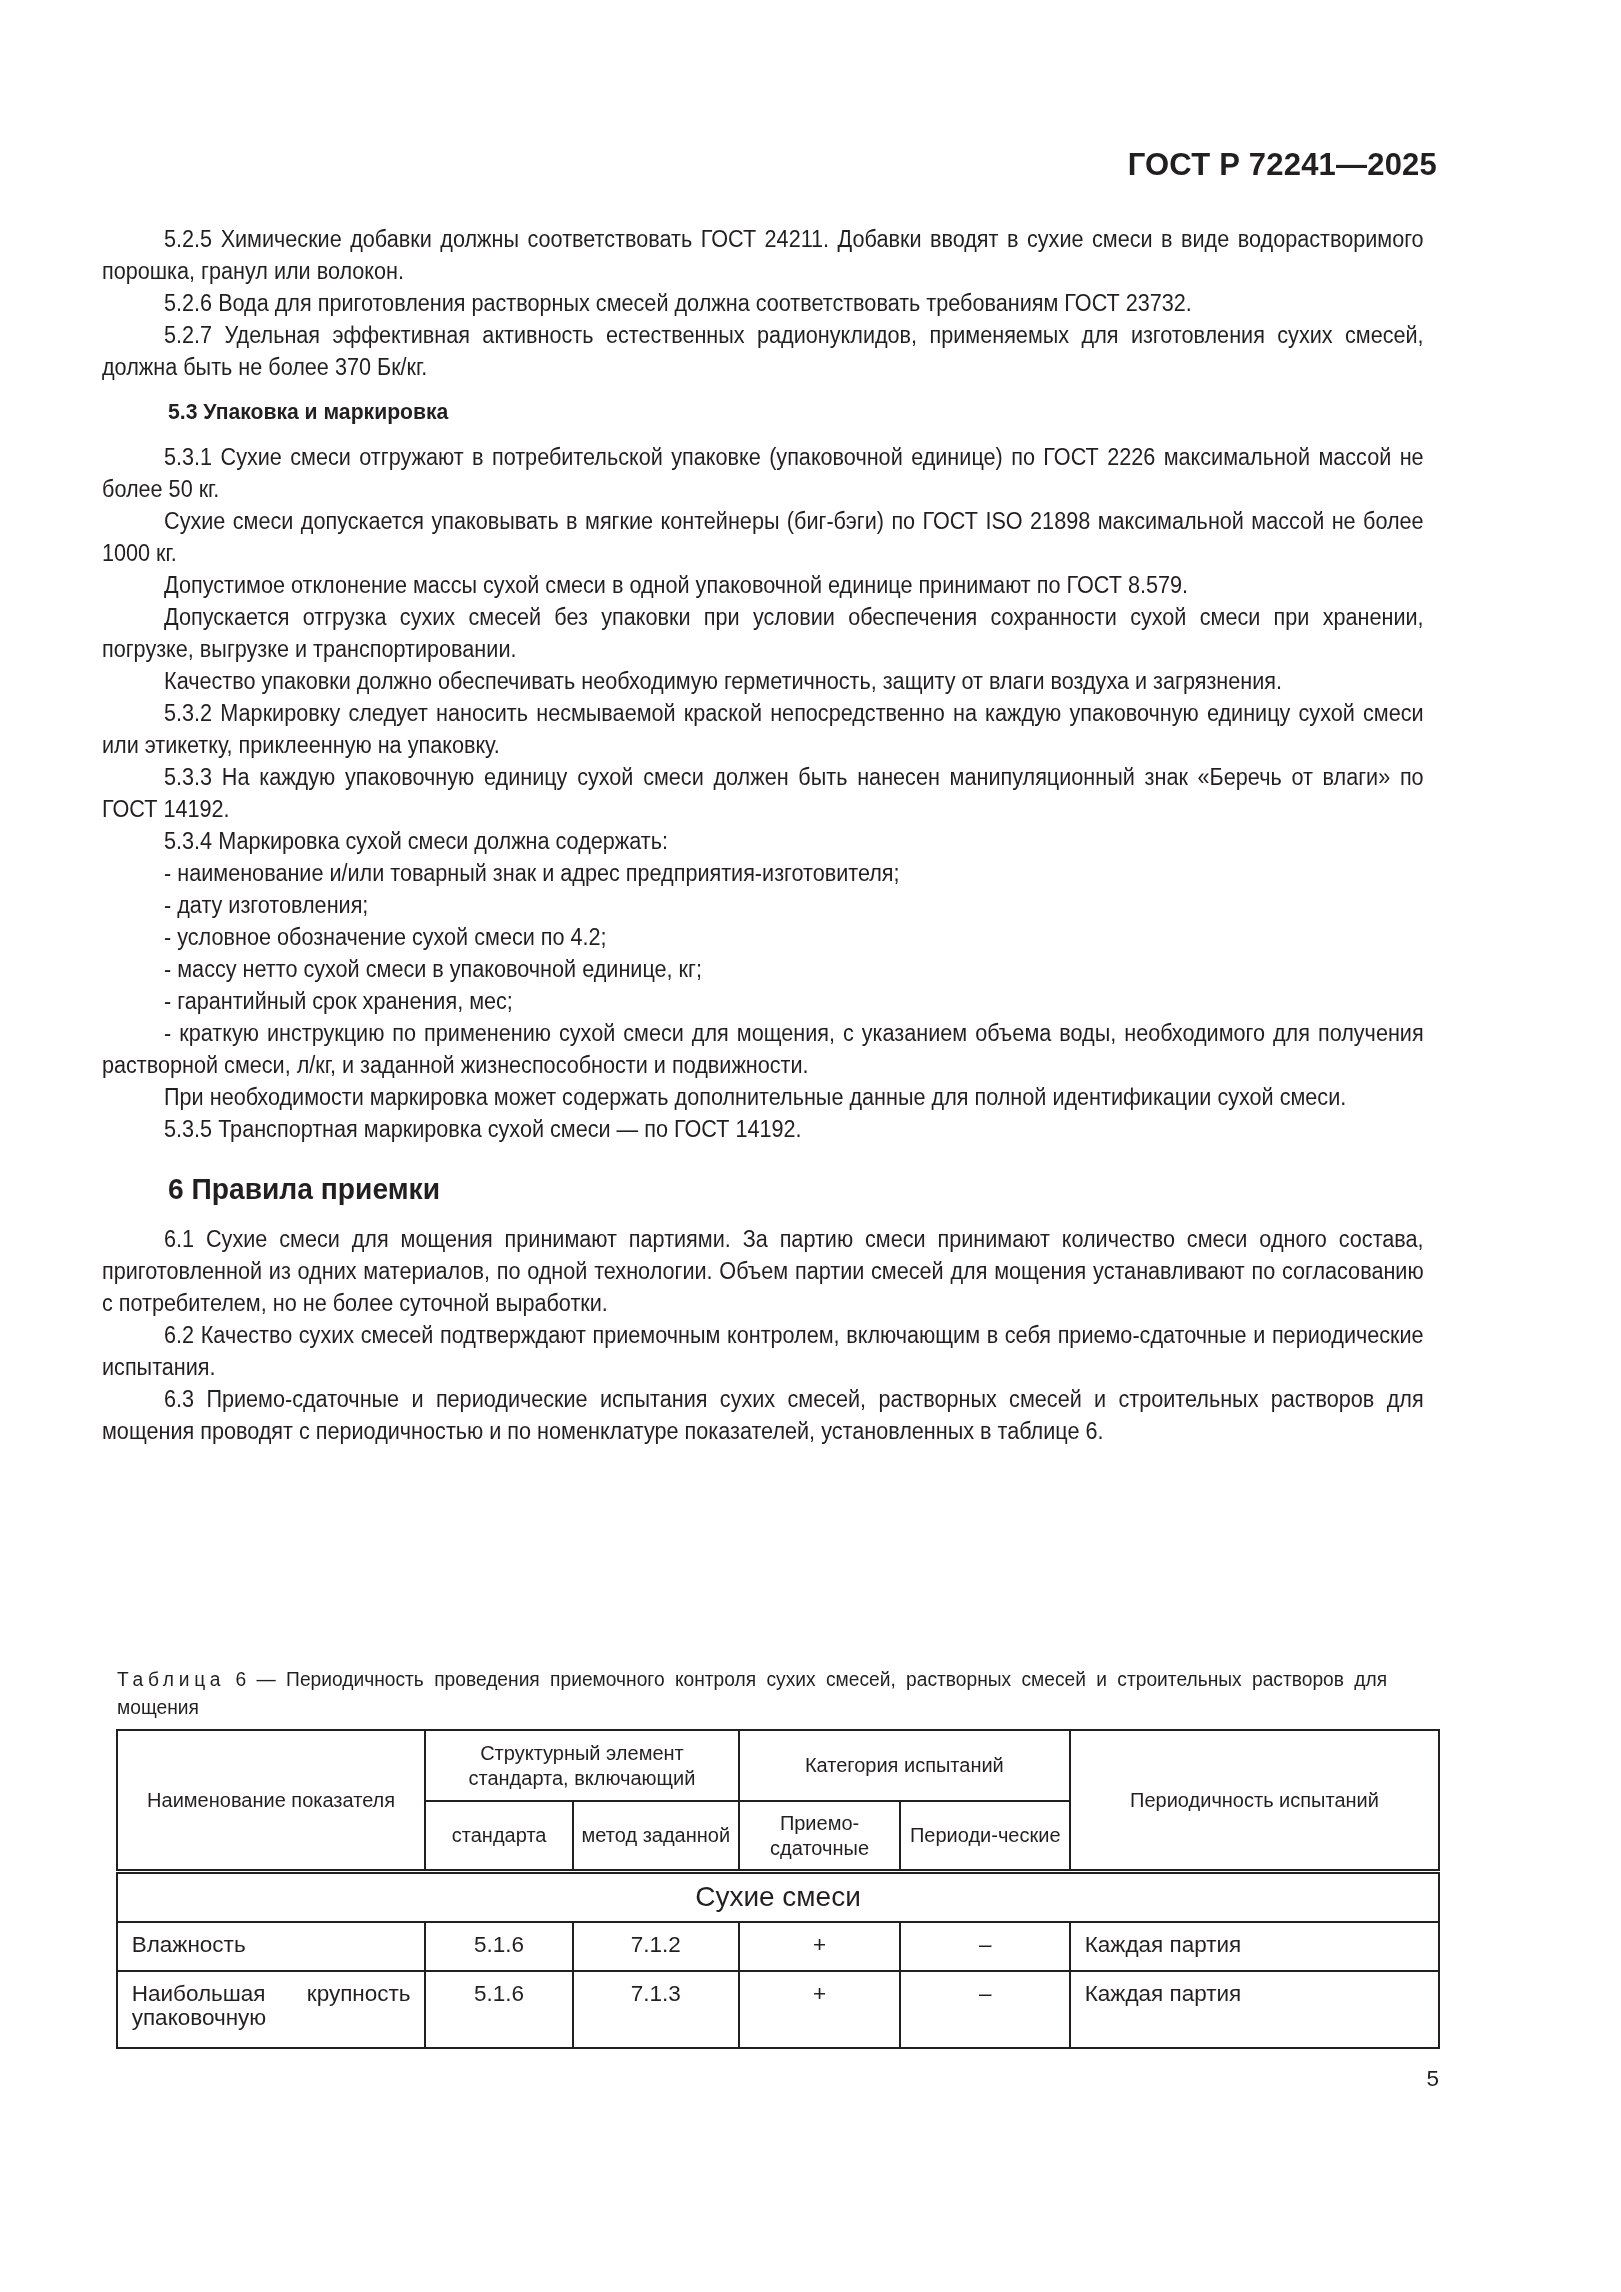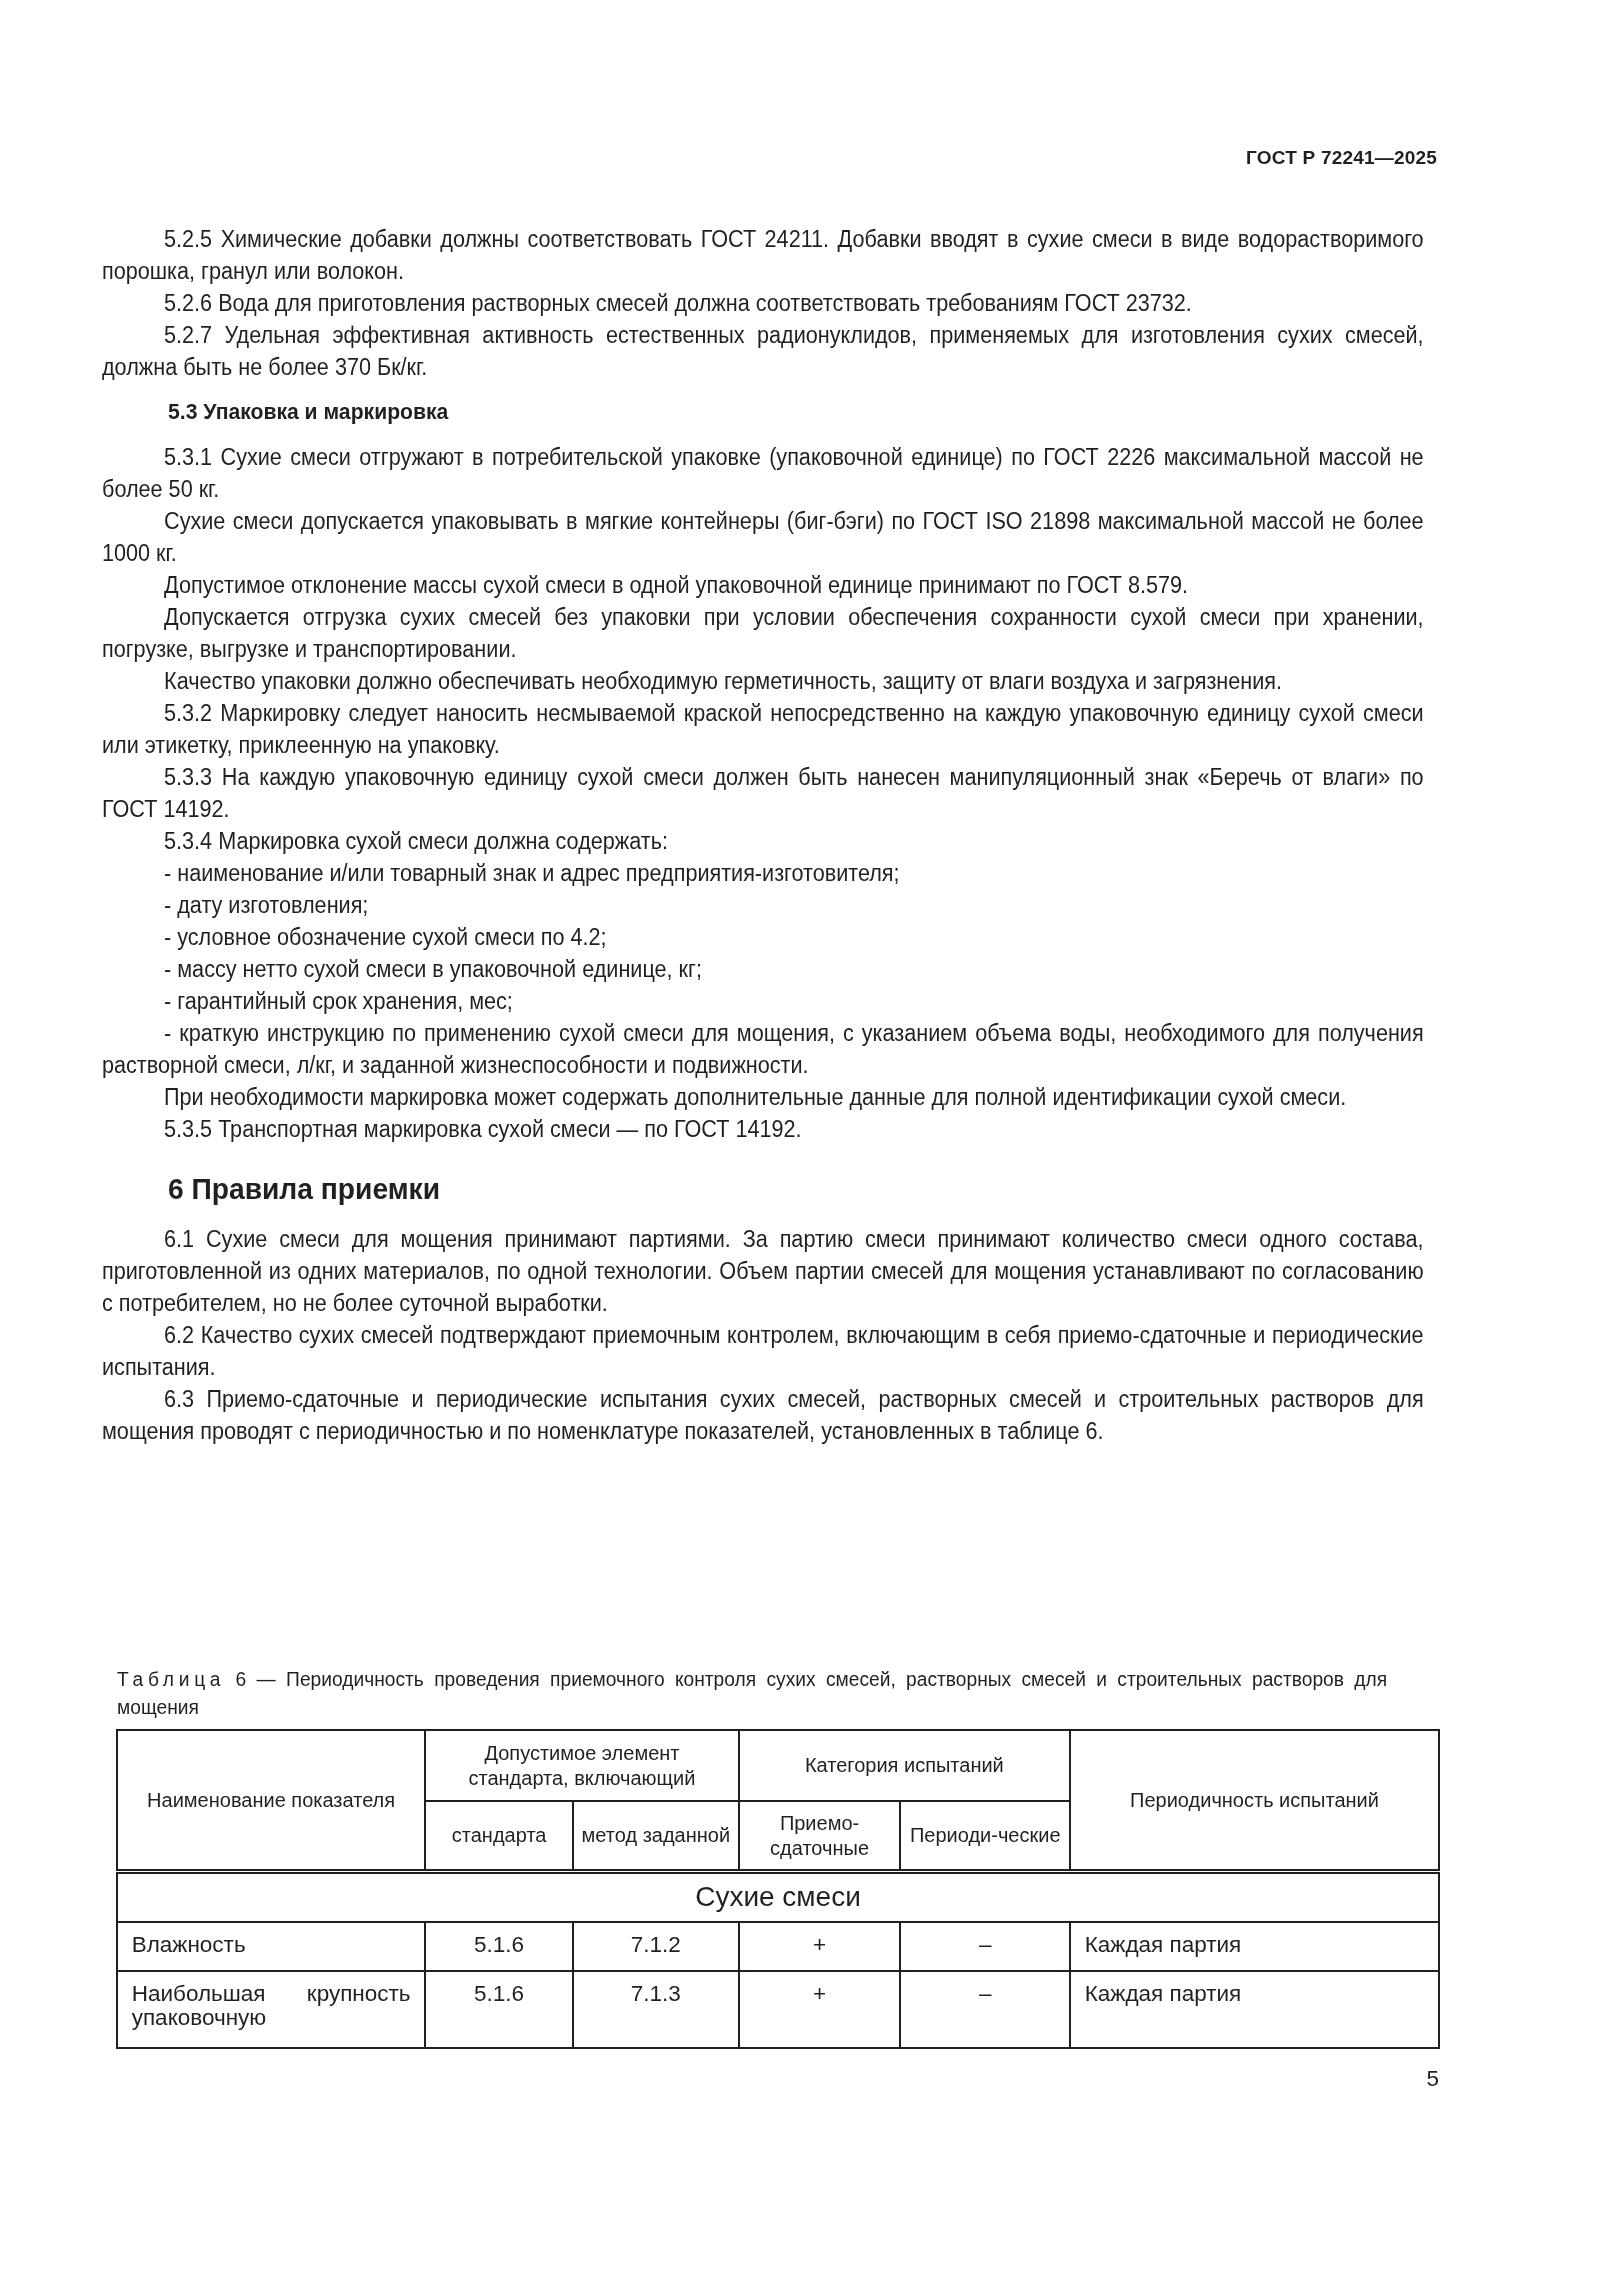--- a/index.html
+++ b/index.html
@@ -1,18 +1,18 @@
 <!DOCTYPE html>
 <html><head>
 <meta charset="utf-8">
 <style>
   html, body { margin:0; padding:0; background:#ffffff; }
   body { width:1621px; height:2293px; position:relative; overflow:hidden; color:#231f20;
          font-family:"Liberation Sans", sans-serif; }
-  .page-header { position:absolute; top:147px; right:184px; font-weight:bold; font-size:19px; letter-spacing:0.2px; }
+  .page-header { position:absolute; top:147px; right:184px; font-weight:bold; font-size:31px; letter-spacing:0.2px; }
   .content { position:absolute; left:102px; top:223px; width:1321px; }
   .p { font-size:23px; line-height:32px; text-align:justify; margin:0; transform:scaleX(0.94); transform-origin:left top; width:1406px; }
   .p.indent { text-indent:66px; }
   .h2 { font-weight:bold; font-size:22.5px; margin:8.8px 0 0 66px; line-height:39px; transform:scaleX(0.94); transform-origin:left top; }
   .h1 { font-weight:bold; font-size:30px; margin:13.7px 0 0 66px; line-height:61px; transform:scaleX(0.94); transform-origin:left top; }
   .sp { height:9.8px; }
   .list-item { font-size:23px; line-height:32px; padding-left:66px; transform:scaleX(0.94); transform-origin:left top; width:1406px;}
   .caption { position:absolute; left:117px; top:1665px; width:1323px; font-size:20px; line-height:28px; text-align:justify; transform:scaleX(0.96); transform-origin:left top; }
   .caption .spaced { letter-spacing:4.9px; }
   table.t6 { position:absolute; left:116px; top:1729px; width:1324px; border-collapse:collapse; font-size:20px; }
@@ -70,21 +70,21 @@
     <col style="width:309px">
       <col style="width:148px">
       <col style="width:166px">
     <col style="width:162px">
       <col style="width:170px">
       <col style="width:370px">
   </colgroup>
   <tbody>
       <tr class="hdr1">
     <td rowspan="2" class="rowspan">Наименование показателя</td>
-    <td colspan="2">Допустимое элемент стандарта, включающий</td>
+    <td colspan="2">Структурный элемент стандарта, включающий</td>
     <td colspan="2">Категория испытаний</td>
     <td rowspan="2" class="rowspan">Периодичность испытаний</td>
   </tr>
   <tr class="hdr2">
     <td>стандарта</td>
     <td>метод заданной</td>
     <td>Приемо-сдаточные</td>
     <td>Периоди-ческие</td>
   </tr>
   <tr class="group">

